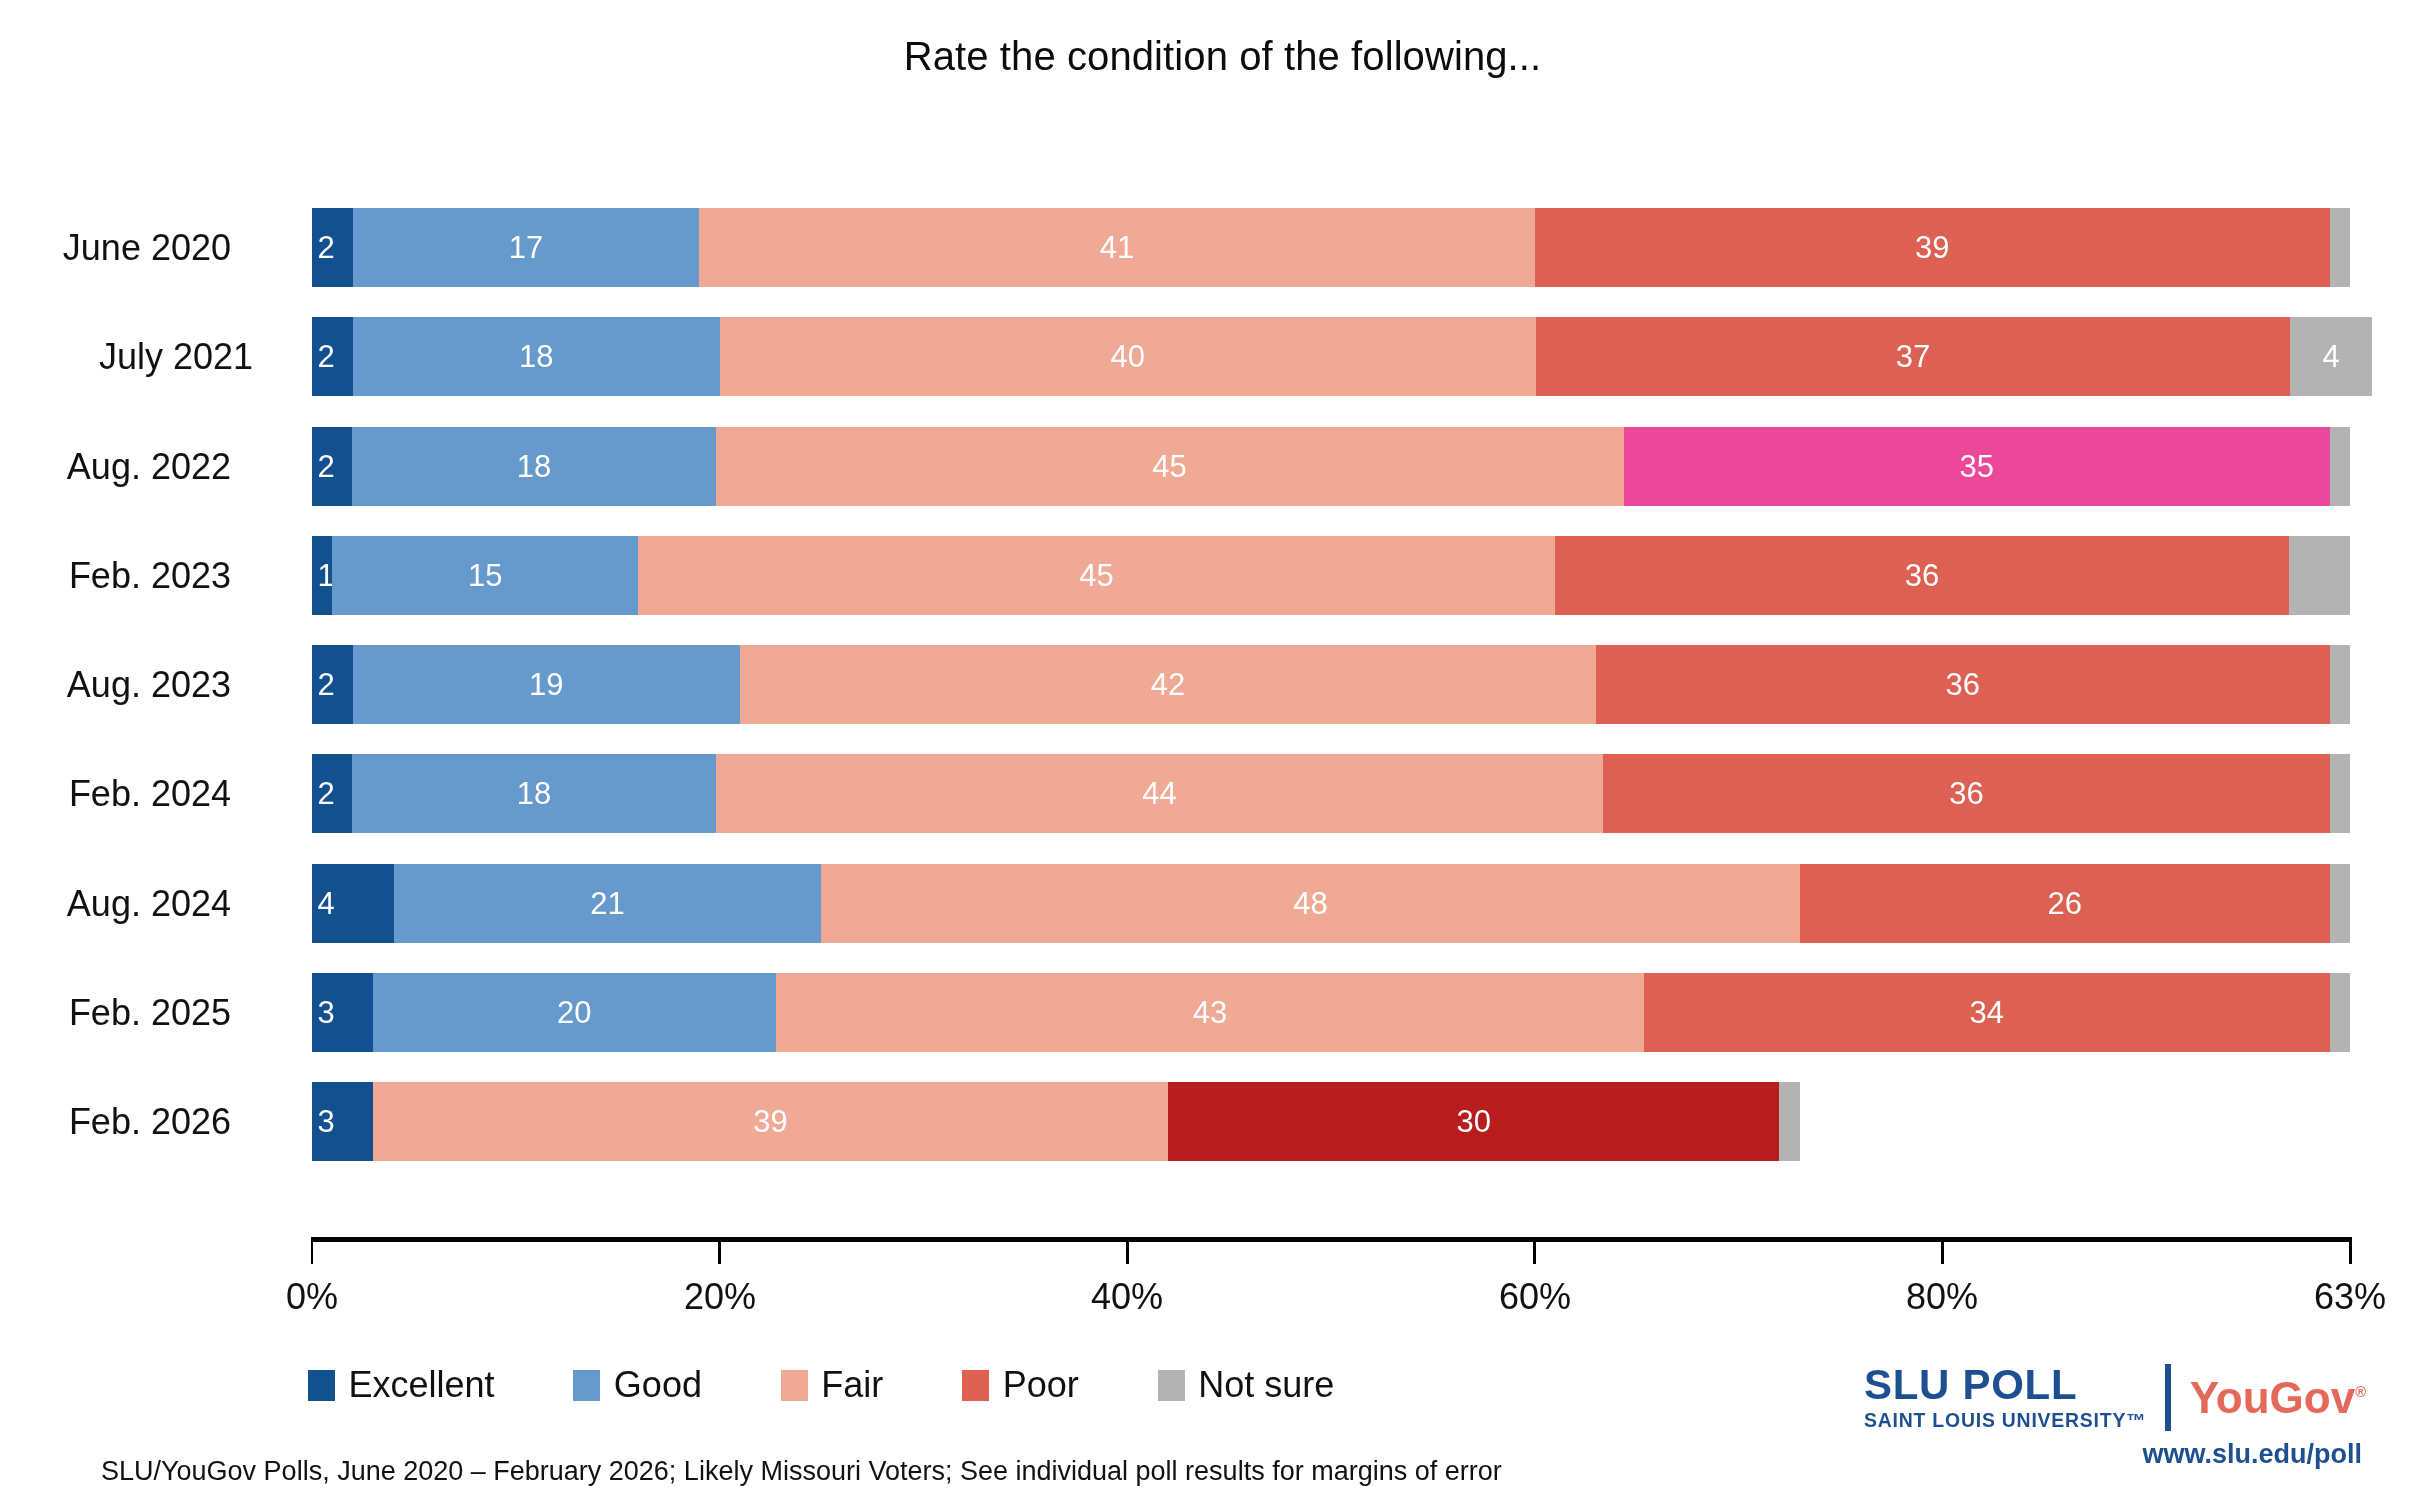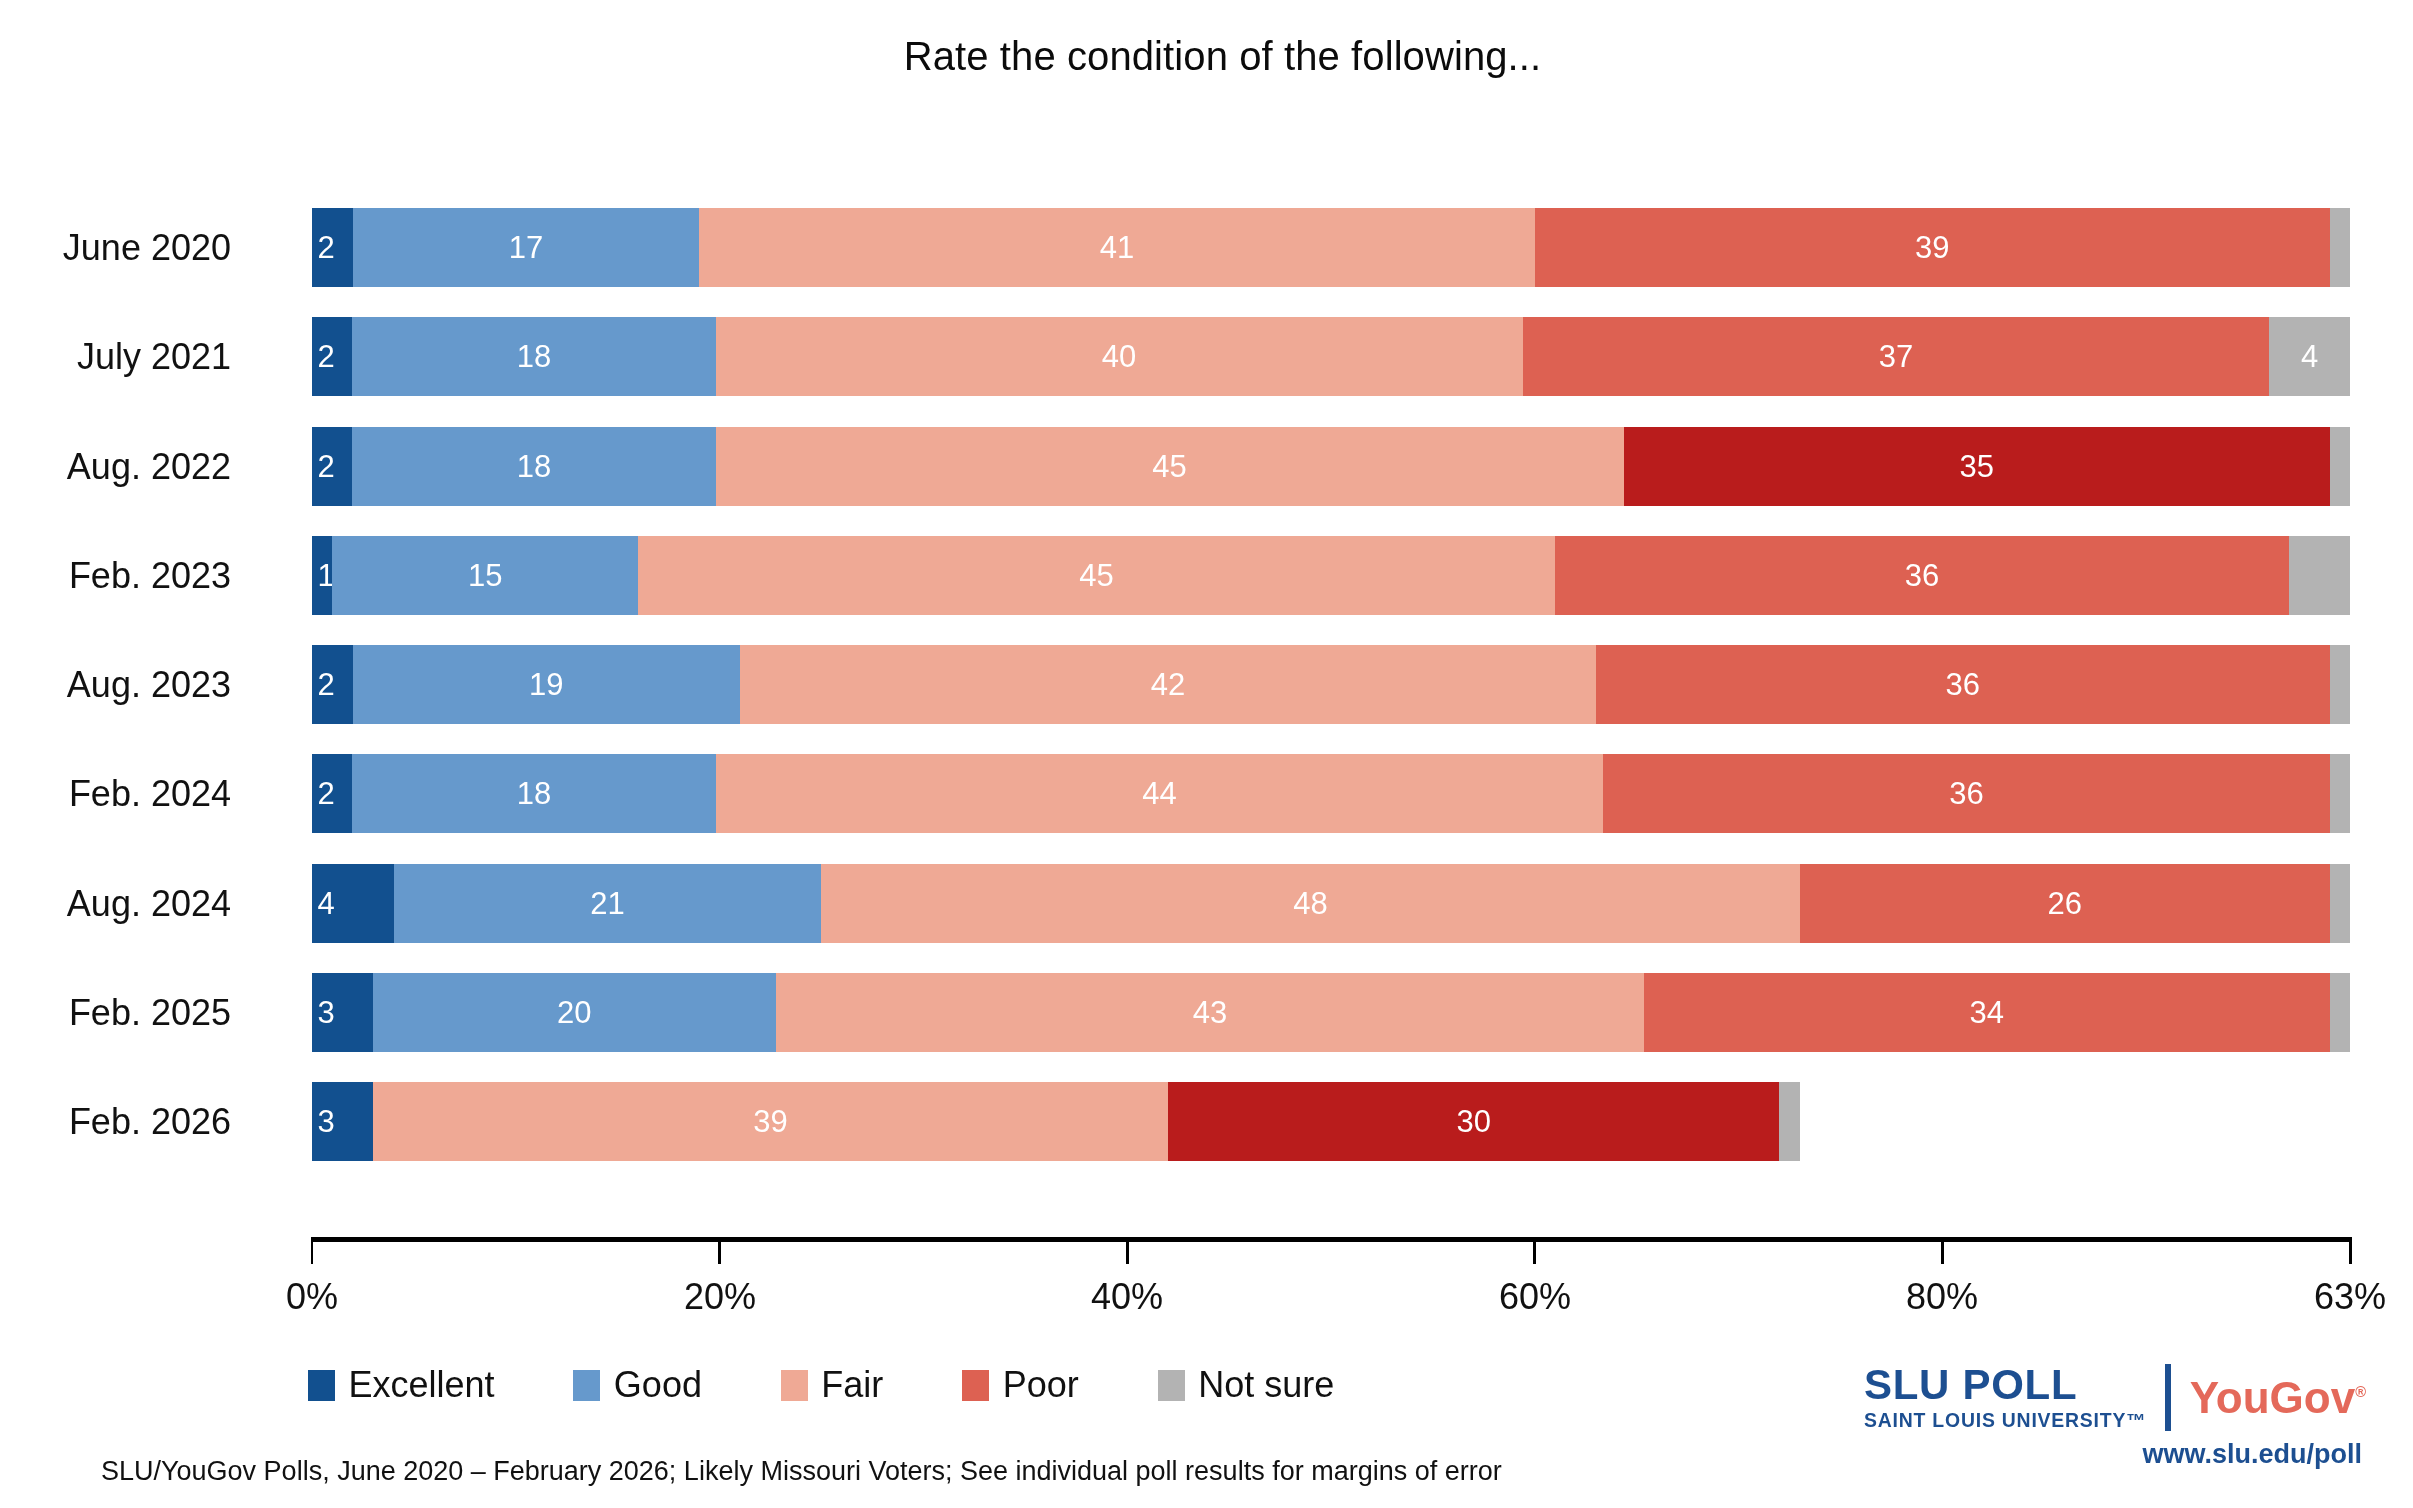--- a/index.html
+++ b/index.html
@@ -153,21 +153,21 @@
         </div>
         <div class="seg fair" style="background: rgb(239, 169, 149); width: 41%;">
           <span class="vlabel">41</span>
         </div>
         <div class="seg poor" style="background: rgb(221, 97, 82); width: 39%;">
           <span class="vlabel">39</span>
         </div>
         <div class="seg notsure" style="background: rgb(179, 179, 179); width: 1%;"></div>
       </div>
     </div>
-    <div class="row" style="top: 109px;">
+    <div class="row" style="top: 109px; padding-left: 22px;">
       <div class="ylabel">July 2021</div>
       <div class="bar">
         <div class="seg excellent" style="background: rgb(18, 80, 143); width: 1.9802%;">
           <span class="vlabel">2</span>
         </div>
         <div class="seg good" style="background: rgb(102, 153, 204); width: 17.8218%;">
           <span class="vlabel">18</span>
         </div>
         <div class="seg fair" style="background: rgb(239, 169, 149); width: 39.604%;">
           <span class="vlabel">40</span>
@@ -185,21 +185,21 @@
       <div class="bar">
         <div class="seg excellent" style="background: rgb(18, 80, 143); width: 1.9802%;">
           <span class="vlabel">2</span>
         </div>
         <div class="seg good" style="background: rgb(102, 153, 204); width: 17.8218%;">
           <span class="vlabel">18</span>
         </div>
         <div class="seg fair" style="background: rgb(239, 169, 149); width: 44.5545%;">
           <span class="vlabel">45</span>
         </div>
-        <div class="seg poor" style="background: #b91c1c; width: 34.6535%;">
+        <div class="seg poor" style="background: #ec4899; width: 34.6535%;">
           <span class="vlabel">35</span>
         </div>
         <div class="seg notsure" style="background: rgb(179, 179, 179); width: 0.990099%;"></div>
       </div>
     </div>
     <div class="row" style="top: 328px;">
       <div class="ylabel">Feb. 2023</div>
       <div class="bar">
         <div class="seg excellent" style="background: rgb(18, 80, 143); width: 1%;">
           <span class="vlabel">1</span>

